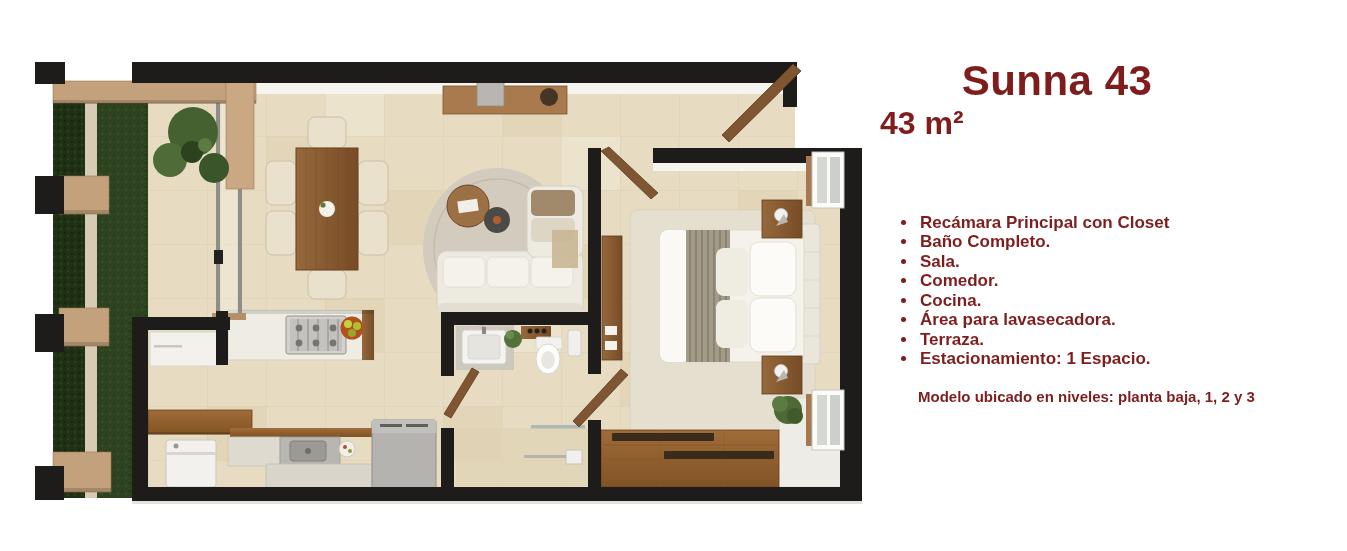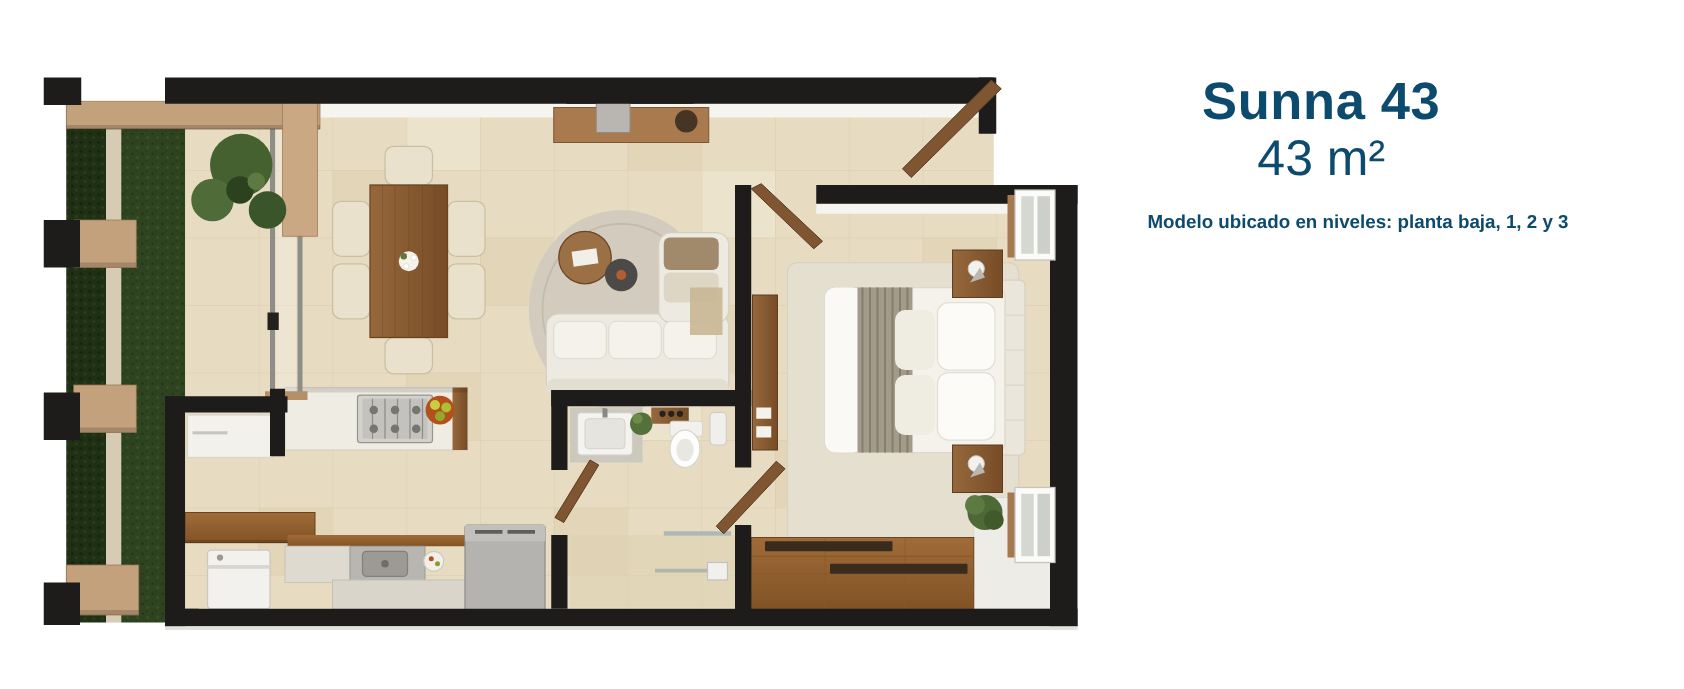--- a/index.html
+++ b/index.html
@@ -4,29 +4,29 @@
 <style>
   html, body { margin:0; padding:0; background:#ffffff; }
   body { width:1347px; height:551px; overflow:hidden; }
   .canvas {
     position:relative; width:1347px; height:551px; background:#ffffff;
     font-family:"Liberation Sans", sans-serif;
   }
   .floorplan-wrap { position:absolute; left:0; top:0; width:880px; height:551px; }
   .info-panel {
     position:absolute; left:880px; top:0; width:467px; height:551px;
-    color:#0c4a6e;
+    color:#7f1d1d;
   }
   .info-title {
     margin-top:58px; width:354px; text-align:center;
     font-size:42px; font-weight:700; line-height:1.08; letter-spacing:0.5px;
   }
   .info-subtitle {
-    width:354px; text-align:center;
-    font-size:40px; font-weight:400; line-height:1.08; margin-top:3px;
+    width:354px; text-align:left;
+    font-size:32px; font-weight:700; line-height:1.08; margin-top:3px;
   }
   .feature-list {
     margin:72px 0 0 20px; padding:0 0 0 18px;
     list-style:disc; font-size:17px; font-weight:600; line-height:19.5px;
   }
   .feature-list li { padding-left:2px; }
   .levels-note {
     margin:18px 0 0 38px; font-size:15px; font-weight:600; line-height:20px;
   }
 </style>
@@ -346,16 +346,26 @@
       <rect x="812" y="390" width="32" height="60" fill="#fbfbf9" stroke="#c6c4bf" stroke-width="1"></rect>
       <rect x="817" y="395" width="10" height="50" fill="#d5d7d1"></rect>
       <rect x="830" y="395" width="10" height="50" fill="#cdd0ca"></rect>
     </g>
   </svg>
   </div>
 
   <div class="info-panel">
     <div class="info-title">Sunna 43</div>
     <div class="info-subtitle">43 m²</div>
+    <ul class="feature-list">
+      <li>Recámara Principal con Closet</li>
+      <li>Baño Completo.</li>
+      <li>Sala.</li>
+      <li>Comedor.</li>
+      <li>Cocina.</li>
+      <li>Área para lavasecadora.</li>
+      <li>Terraza.</li>
+      <li>Estacionamiento: 1 Espacio.</li>
+    </ul>
     <p class="levels-note">Modelo ubicado en niveles: planta baja, 1, 2 y 3</p>
   </div>
 
 </div>
 
 </body></html>

